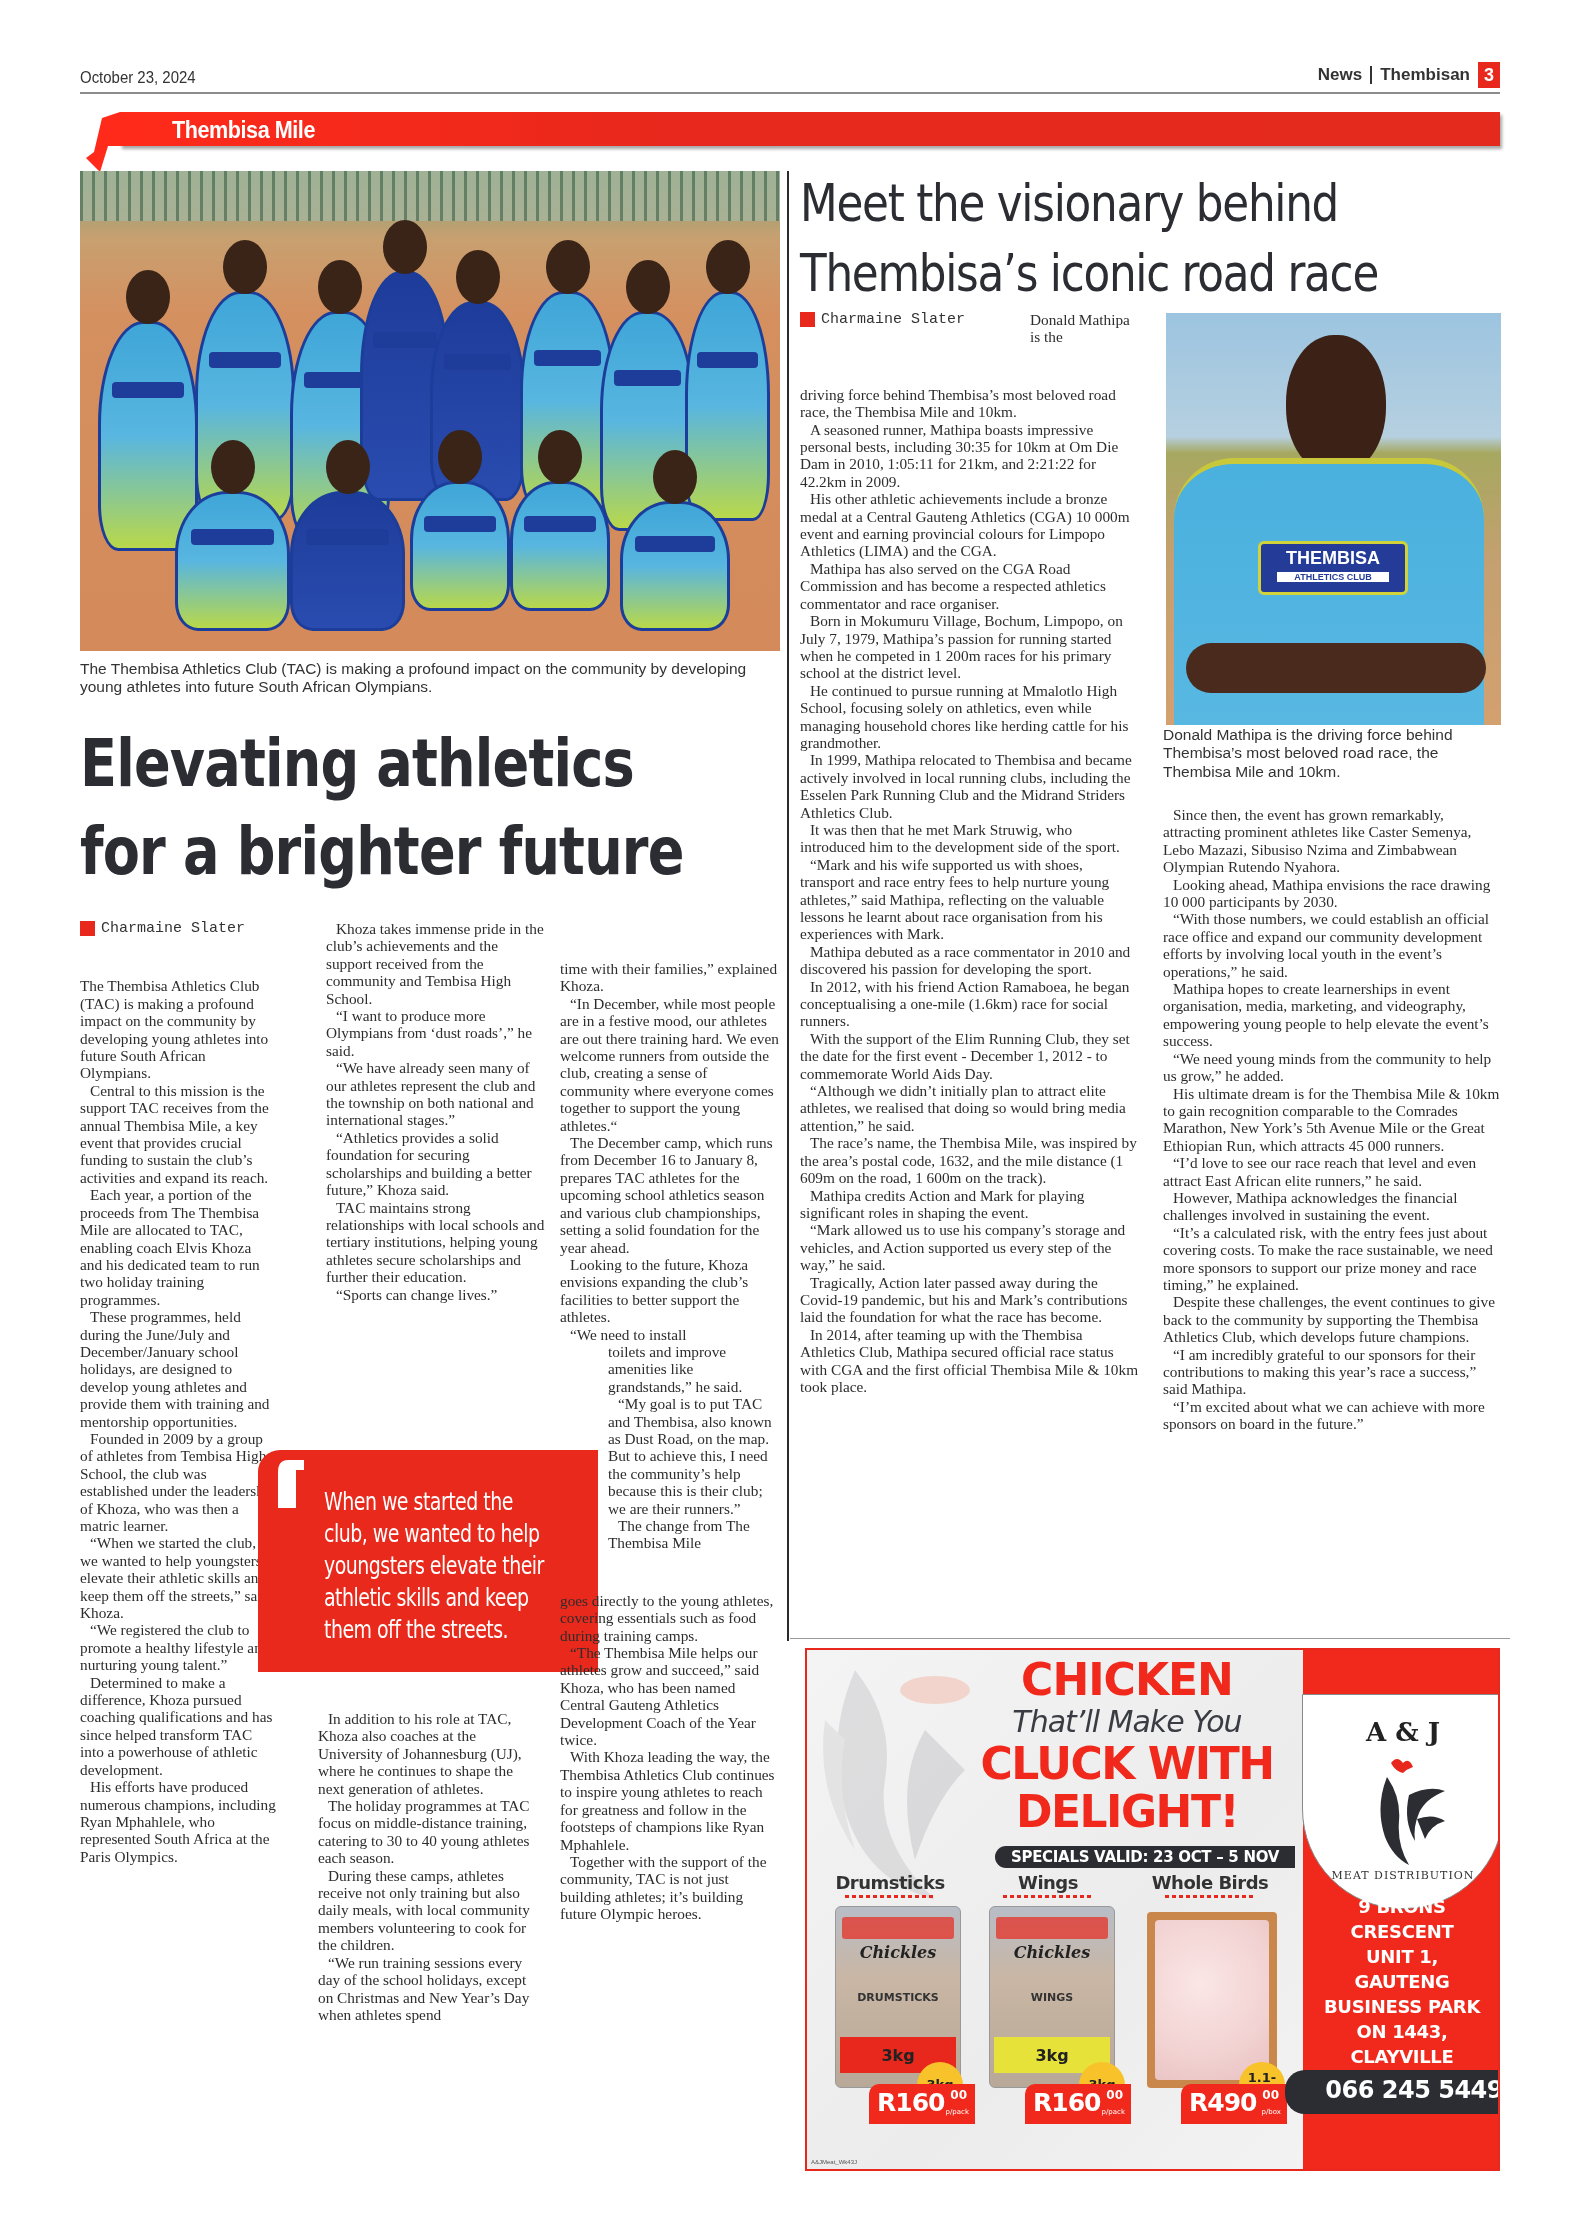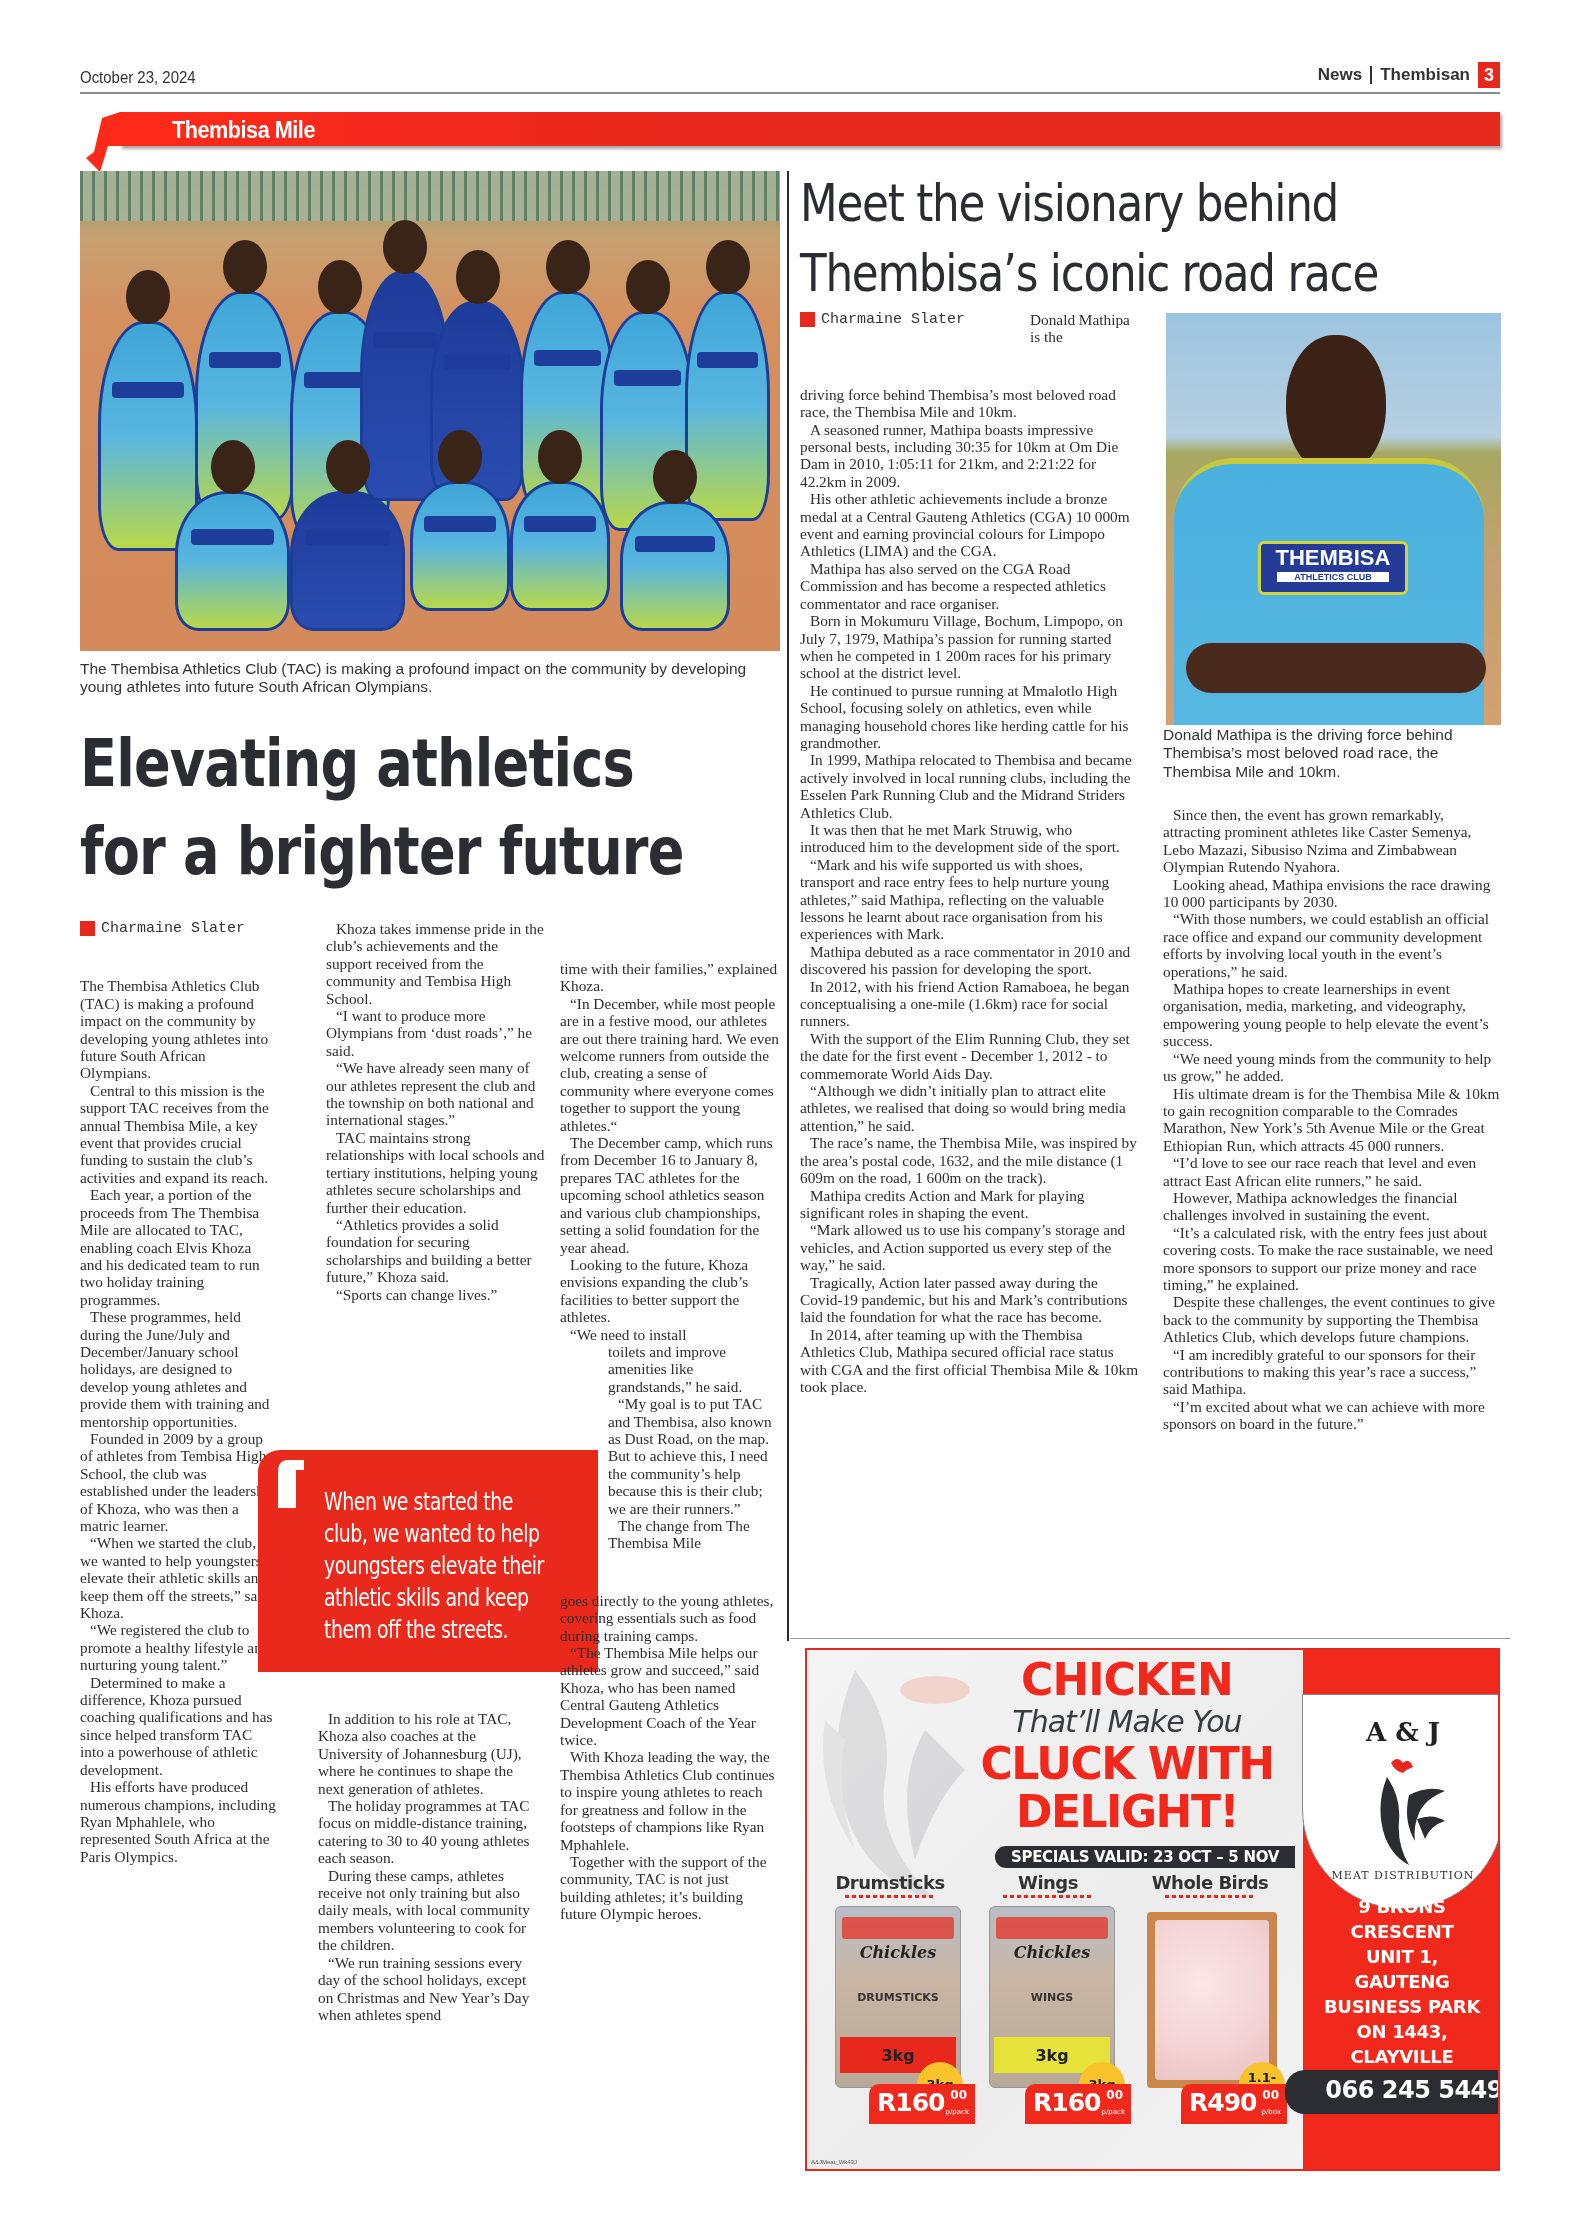--- a/index.html
+++ b/index.html
@@ -54,21 +54,21 @@
   .headline-right { position: absolute; left: 800px; top: 168px; width: 720px; font-family: "DejaVu Sans", sans-serif; font-size: 52px; line-height: 70px; color: #2b2d33; letter-spacing: -1.5px; transform: scaleX(0.84); transform-origin: left; white-space: nowrap; }
   .col-r1 { left: 800px; top: 311px; width: 340px; }
   .col-r1 .lead { display: block; margin-left: 230px; text-indent: 0; }
   .col-r2 { left: 1163px; top: 806px; width: 340px; }
 
   .photo-mathipa { position: absolute; left: 1166px; top: 313px; width: 335px; height: 412px; overflow: hidden;
     background: linear-gradient(180deg, #9cc4e0 0%, #b6d0e0 30%, #a6a860 34%, #c4a070 60%, #d4a070 100%); }
   .mathipa-head { position: absolute; left: 120px; top: 22px; width: 100px; height: 140px; border-radius: 48%; background: #3c2216; }
   .mathipa-shirt { position: absolute; left: 8px; top: 145px; width: 310px; height: 270px; border-radius: 60px 60px 0 0; background: linear-gradient(180deg, #4ab0de, #58b8e2); border-top: 6px solid #c8c83a; }
   .mathipa-logo { position: absolute; left: 92px; top: 228px; width: 150px; height: 54px; background: #243c98; border: 3px solid #d2d23a; border-radius: 6px; color: #fff; font-family: "Liberation Sans", sans-serif; font-weight: bold; text-align: center; }
-  .mathipa-logo .l1 { font-size: 22px; line-height: 28px; }
+  .mathipa-logo .l1 { font-size: 18px; line-height: 28px; }
   .mathipa-logo .l2 { font-size: 9px; background: #fff; color: #243c98; margin: 0 16px; }
   .mathipa-arms { position: absolute; left: 20px; top: 330px; width: 300px; height: 50px; border-radius: 25px; background: #4a2a1c; }
   .cap-mathipa { position: absolute; left: 1163px; top: 726px; width: 345px; font-family: "Liberation Sans", sans-serif; font-size: 15.5px; line-height: 18.4px; color: #333; }
 
   .rule-h-ad { position: absolute; left: 790px; top: 1638px; width: 720px; height: 1px; background: #999; }
 
   
   .ad { position: absolute; left: 805px; top: 1648px; width: 695px; height: 523px; border: 2px solid #e8281c; background: linear-gradient(135deg, #f4f4f4 0%, #ececec 50%, #f6f6f6 100%); overflow: hidden; }
   .ad-rooster-bg { position: absolute; left: 8px; top: 10px; width: 170px; height: 250px; opacity: 0.5; }
   .ad-title1 { position: absolute; left: 120px; top: 6px; width: 400px; text-align: center; font-family: "DejaVu Sans", sans-serif; font-weight: bold; font-size: 44px; line-height: 48px; color: #f0291c; letter-spacing: -1px; }
@@ -198,22 +198,22 @@
   <p>“When we started the club, we wanted to help youngsters elevate their athletic skills and keep them off the streets,” said Khoza.</p>
   <p>“We registered the club to promote a healthy lifestyle and nurturing young talent.”</p>
   <p>Determined to make a difference, Khoza pursued coaching qualifications and has since helped transform TAC into a powerhouse of athletic development.</p>
   <p>His efforts have produced numerous champions, including Ryan Mphahlele, who represented South Africa at the Paris Olympics.</p>
 </div>
 
 <div class="col col-b">
   <p>Khoza takes immense pride in the club’s achievements and the support received from the community and Tembisa High School.</p>
   <p>“I want to produce more Olympians from ‘dust roads’,” he said.</p>
   <p>“We have already seen many of our athletes represent the club and the township on both national and international stages.”</p>
+  <p>“Athletics provides a solid foundation for securing scholarships and building a better future,” Khoza said.</p>
   <p>TAC maintains strong relationships with local schools and tertiary institutions, helping young athletes secure scholarships and further their education.</p>
-  <p>“Athletics provides a solid foundation for securing scholarships and building a better future,” Khoza said.</p>
   <p>“Sports can change lives.”</p>
 </div>
 
 <div class="pullquote">
   <svg class="qmark" viewBox="0 0 26 48">
     <path d="M10 0 H26 V10 H18 V48 H0 V12 Q0 0 10 0 Z" fill="#ffffff"></path>
   </svg>
   <span>When we started the</span>
   <span>club, we wanted to help</span>
   <span>youngsters elevate their</span>

